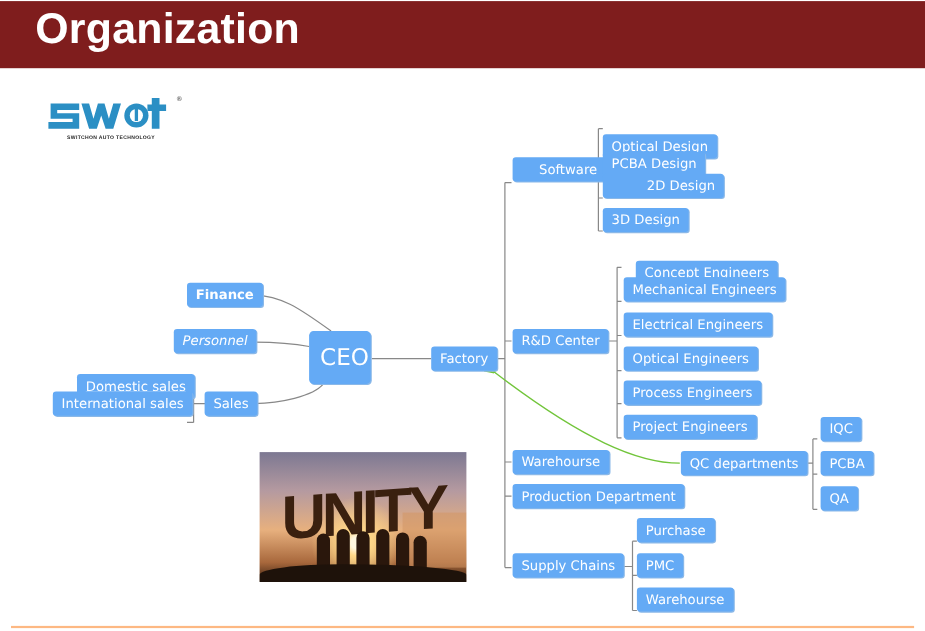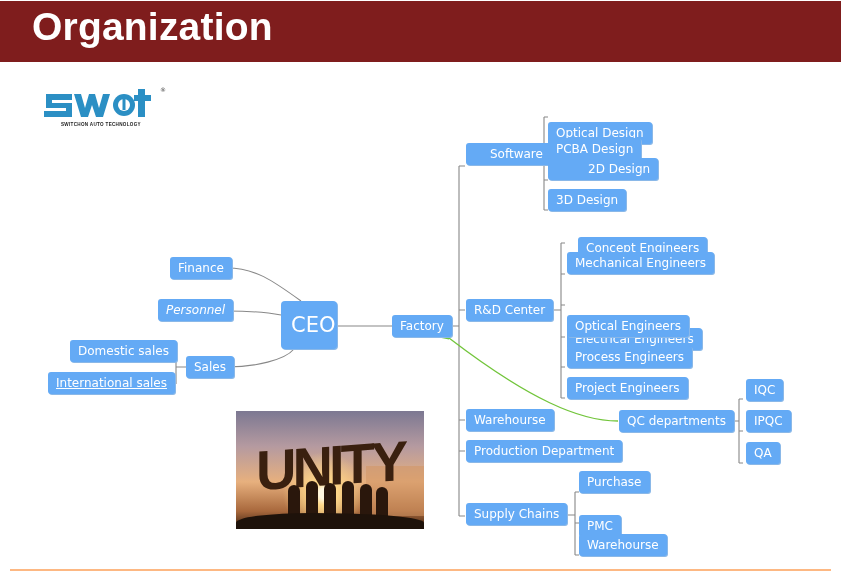--- a/index.html
+++ b/index.html
@@ -92,53 +92,53 @@
     <path d="M338 326 h54"></path>
     <path d="M446 326 h13 M459 166 v350 M459 166 h6 M459 310 h6 M459 420 h6 M459 451 h6 M459 516 h6"></path>
     <path d="M530 154 h14 M544 117 v93 M544 117 h4 M544 149 h4 M544 180 h4 M544 210 h4"></path>
     <path d="M551 310 h10 M561 243 v155 M561 243 h4 M561 274 h4 M561 305 h4 M561 337 h4 M561 367 h4 M561 398 h4"></path>
     <path d="M727 421 h12 M739 399 v64 M739 399 h4 M739 431 h4 M739 463 h4"></path>
     <path d="M558 515 h17 M575 492 v63 M575 492 h4 M575 523 h4 M575 555 h4"></path>
   </g>
   <path d="M618 421 C580 421, 530 400, 449 338" fill="none" stroke="#72c53b" stroke-width="1.3" marker-end="url(#arrowhead)"></path>
 </svg>
 
-<div class="node" style="left:170px;top:257px;">Finance</div>
+<div class="node" style="left:170px;top:257px;font-weight:bold;">Finance</div>
 <div class="node" style="left:158px;top:299px;font-style:italic;">Personnel</div>
 <div class="node" style="left:186px;top:356px;">Sales</div>
-<div class="node" style="left:70px;top:340px;">Domestic sales</div>
-<div class="node" style="left:48px;top:372px;text-decoration:underline;">International sales</div>
+<div class="node" style="left:70px;top:340px;text-decoration:underline;">Domestic sales</div>
+<div class="node" style="left:48px;top:356px;">International sales</div>
 
 <div class="node ceo" style="left:281px;top:301px;">CEO</div>
 <div class="node" style="left:392px;top:315px;">Factory</div>
 
 <div class="node" style="left:466px;top:143px;padding-left:24px;">Software</div>
 <div class="node" style="left:548px;top:97px;margin-top:25px;">Optical Design</div>
 <div class="node" style="left:548px;top:127px;margin-top:11px;">PCBA Design</div>
 <div class="node" style="left:548px;top:158px;padding-left:40px;">2D Design</div>
 <div class="node" style="left:548px;top:189px;">3D Design</div>
 
 <div class="node" style="left:466px;top:299px;">R&amp;D Center</div>
 <div class="node" style="left:578px;top:221px;margin-top:16px;">Concept Engineers</div>
 <div class="node" style="left:567px;top:252px;">Mechanical Engineers</div>
-<div class="node" style="left:567px;top:284px;margin-top:44px;">Electrical Engineers</div>
+<div class="node" style="left:567px;top:284px;">Electrical Engineers</div>
 <div class="node" style="left:567px;top:315px;">Optical Engineers</div>
 <div class="node" style="left:567px;top:346px;">Process Engineers</div>
 <div class="node" style="left:567px;top:377px;">Project Engineers</div>
 
 <div class="node" style="left:466px;top:409px;">Warehourse</div>
 <div class="node" style="left:466px;top:440px;">Production Department</div>
 <div class="node" style="left:466px;top:503px;">Supply Chains</div>
 <div class="node" style="left:579px;top:471px;">Purchase</div>
-<div class="node" style="left:579px;top:503px;margin-top:12px;">PMC</div>
+<div class="node" style="left:579px;top:503px;">PMC</div>
 <div class="node" style="left:579px;top:534px;">Warehourse</div>
 
 <div class="node" style="left:619px;top:410px;">QC departments</div>
 <div class="node" style="left:746px;top:379px;">IQC</div>
-<div class="node" style="left:746px;top:410px;">IPQC</div>
+<div class="node" style="left:746px;top:410px;">PCBA</div>
 <div class="node" style="left:746px;top:442px;">QA</div>
 
 <div class="photo">
   <div class="bldg"></div>
   <div class="word">UNITY</div>
   <div class="people">
     <span style="left:0;height:34px;"></span>
     <span style="left:18px;height:38px;"></span>
     <span style="left:36px;height:36px;"></span>
     <span style="left:54px;height:38px;"></span>

